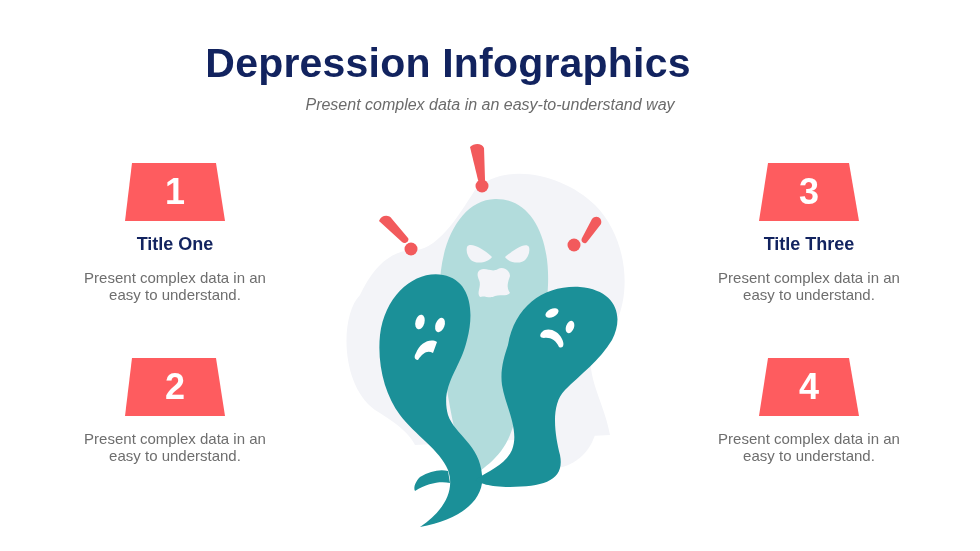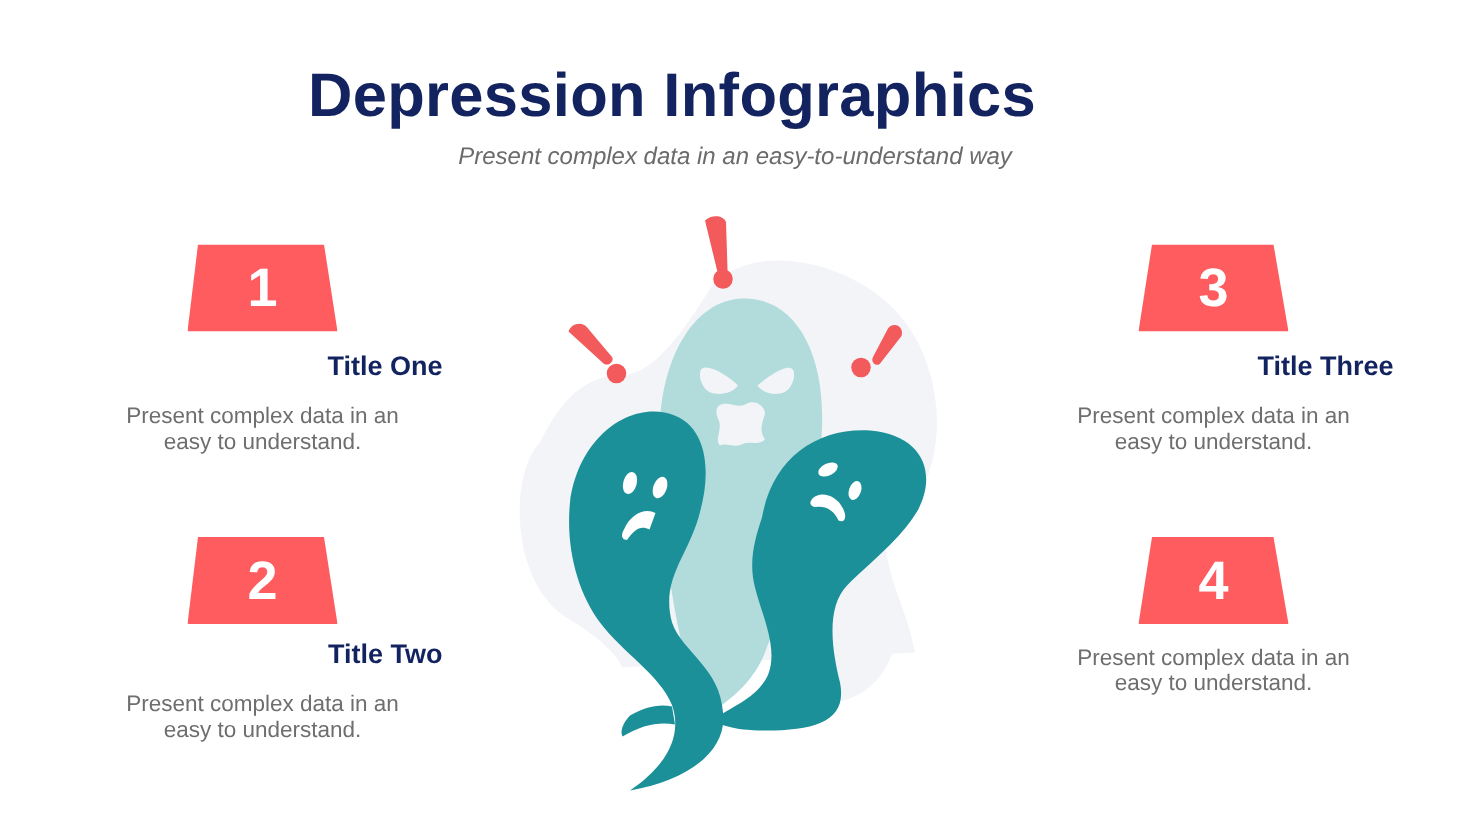--- a/index.html
+++ b/index.html
@@ -18,21 +18,21 @@
   .card { position: absolute; width: 240px; text-align: center; }
   .badge {
     position: relative; margin: 0 auto; width: 100px; height: 58px;
   }
   .badge svg { position: absolute; left: 0; top: 0; }
   .badge .num {
     position: absolute; left: 0; top: 0; width: 100px; height: 58px; line-height: 58px;
     color: #ffffff; font-size: 36px; font-weight: bold; text-align: center;
   }
   .card-title {
-    margin-top: 12px; font-size: 18px; font-weight: bold; color: #12235f; line-height: 22px; text-align: right;
+    margin-top: 12px; font-size: 18px; font-weight: bold; color: #12235f; line-height: 22px;
   }
   .card-text {
     margin-top: 14px; font-size: 15px; color: #6e6e6e; line-height: 17px;
   }
   .illus { position: absolute; left: 330px; top: 135px; }
 </style>
 </head>
 <body>
 
 <div class="title">Depression Infographics</div>
@@ -50,21 +50,20 @@
   <div class="card-text" style="margin-top:0;">easy to understand.</div>
 </div>
 
 <div class="card" style="left:55px; top:358px;">
   <div class="badge">
     <svg width="100" height="58" viewBox="0 0 100 58">
       <polygon points="7,0 91,0 100,58 0,58" fill="#fe5c5f"></polygon>
     </svg>
     <div class="num">2</div>
   </div>
-  <div class="card-title" style="margin-top:9px;">Title Two</div>
   <div class="card-text">Present complex data in an</div>
   <div class="card-text" style="margin-top:0;">easy to understand.</div>
 </div>
 
 <div class="card" style="left:689px; top:163px;">
   <div class="badge">
     <svg width="100" height="58" viewBox="0 0 100 58">
       <polygon points="9,0 90,0 100,58 0,58" fill="#fe5c5f"></polygon>
     </svg>
     <div class="num">3</div>

